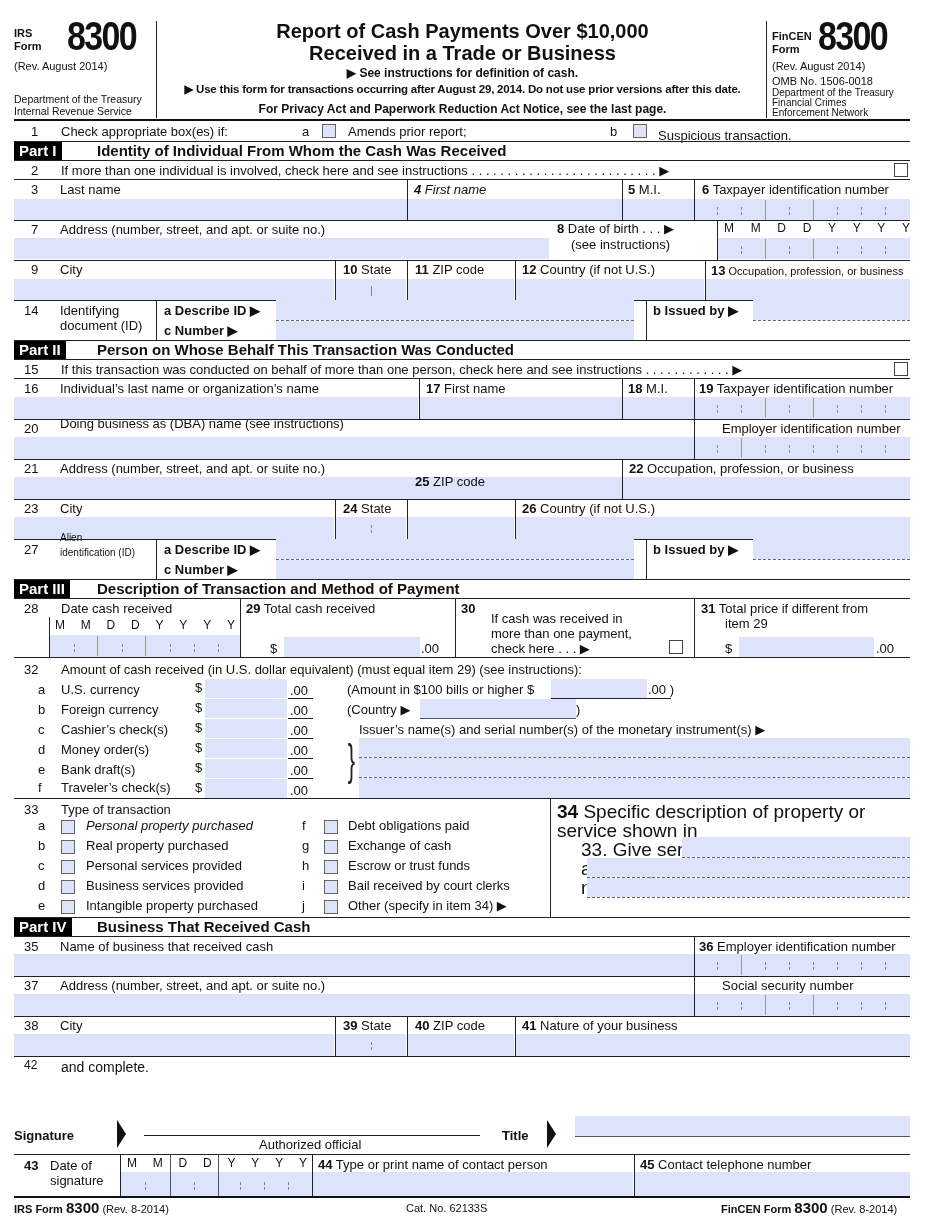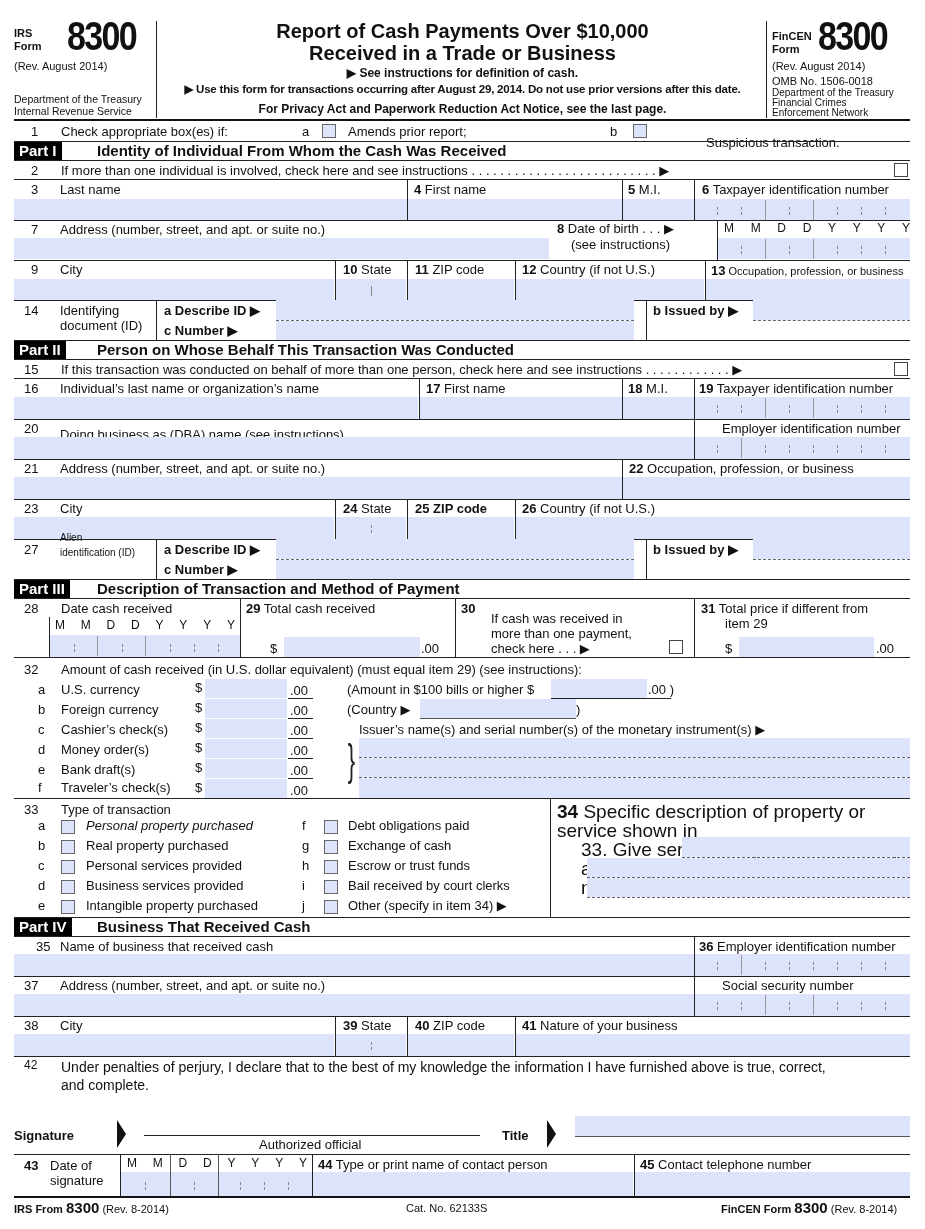--- a/index.html
+++ b/index.html
@@ -63,36 +63,36 @@
 <div class="hline2" style="left:14px;top:119px;width:896px;"></div>
 
 <div>
   <span class="lbl" style="left:31px;top:124px;">1</span>
   <span class="lbl" style="left:61px;top:124px;">Check appropriate box(es) if:</span>
   <span class="lbl" style="left:302px;top:124px;">a</span>
   <div class="cb" style="left:322px;top:124px;"></div>
   <span class="lbl" style="left:348px;top:124px;">Amends prior report;</span>
   <span class="lbl" style="left:610px;top:124px;">b</span>
   <div class="cb" style="left:633px;top:124px;"></div>
-  <span class="lbl" style="left:658px;top:135px;margin-left:48px;">Suspicious transaction.</span>
+  <span class="lbl" style="left:658px;top:128px;">Suspicious transaction.</span>
 </div>
 <div class="hline" style="left:14px;top:141px;width:896px;"></div>
 
 <div class="part" style="left:14px;top:142px;">Part I</div>
 <div class="parttitle" style="left:97px;top:142px;">Identity of Individual From Whom the Cash Was Received</div>
 <div class="hline" style="left:14px;top:160px;width:896px;"></div>
 
 <span class="lbl" style="left:31px;top:163px;">2</span>
 <span class="lbl" style="left:61px;top:163px;">If more than one individual is involved, check here and see instructions  .  .  .  .  .  .  .  .  .  .  .  .  .  .  .  .  .  .  .  .  .  .  .  .  .  .  ▶</span>
 <div class="cbw" style="left:894px;top:163px;"></div>
 <div class="hline" style="left:14px;top:179px;width:896px;"></div>
 
 <span class="lbl" style="left:31px;top:182px;">3</span>
 <span class="lbl" style="left:60px;top:182px;">Last name</span>
-<span class="lbl" style="left:414px;top:182px;"><b>4</b> <span>First name</span></span>
+<span class="lbl" style="left:414px;top:182px;font-style:italic;"><b>4</b> <span>First name</span></span>
 <span class="lbl" style="left:628px;top:182px;"><b>5</b> <span>M.I.</span></span>
 <span class="lbl" style="left:702px;top:182px;"><b>6</b> <span>Taxpayer identification number</span></span>
 <div class="fill" style="left:14px;top:199px;width:393px;height:21px;"></div>
 <div class="fill" style="left:408px;top:199px;width:214px;height:21px;"></div>
 <div class="fill" style="left:623px;top:199px;width:71px;height:21px;"></div>
 <div class="fill" style="left:695px;top:199px;width:215px;height:21px;"></div>
 <div class="vline" style="left:407px;top:179px;height:41px;"></div>
 <div class="vline" style="left:622px;top:179px;height:41px;"></div>
 <div class="vline" style="left:694px;top:179px;height:41px;"></div>
 <div class="tick" style="left:717px;top:207px;"></div>
@@ -191,21 +191,21 @@
 <div class="tick" style="left:741px;top:405px;"></div>
 <div class="sep" style="left:765px;top:398px;"></div>
 <div class="tick" style="left:789px;top:405px;"></div>
 <div class="sep" style="left:813px;top:398px;"></div>
 <div class="tick" style="left:837px;top:405px;"></div>
 <div class="tick" style="left:861px;top:405px;"></div>
 <div class="tick" style="left:885px;top:405px;"></div>
 <div class="hline" style="left:14px;top:419px;width:896px;"></div>
 
 <span class="lbl" style="left:24px;top:421px;">20</span>
-<span class="lbl" style="left:60px;top:427px;text-align:right;">Doing business as (DBA) name (see instructions)</span>
+<span class="lbl" style="left:60px;top:416px;text-align:right;">Doing business as (DBA) name (see instructions)</span>
 <span class="lbl" style="left:722px;top:421px;">Employer identification number</span>
 <div class="fill" style="left:14px;top:437px;width:680px;height:22px;"></div>
 <div class="fill" style="left:695px;top:437px;width:215px;height:22px;"></div>
 <div class="vline" style="left:694px;top:419px;height:40px;"></div>
 <div class="tick" style="left:717px;top:445px;"></div>
 <div class="sep" style="left:741px;top:438px;"></div>
 <div class="tick" style="left:765px;top:445px;"></div>
 <div class="tick" style="left:789px;top:445px;"></div>
 <div class="tick" style="left:813px;top:445px;"></div>
 <div class="tick" style="left:837px;top:445px;"></div>
@@ -217,21 +217,21 @@
 <span class="lbl" style="left:60px;top:461px;">Address (number, street, and apt. or suite no.)</span>
 <span class="lbl" style="left:629px;top:461px;"><b>22</b> <span>Occupation, profession, or business</span></span>
 <div class="fill" style="left:14px;top:477px;width:608px;height:22px;"></div>
 <div class="fill" style="left:623px;top:477px;width:287px;height:22px;"></div>
 <div class="vline" style="left:622px;top:459px;height:40px;"></div>
 <div class="hline" style="left:14px;top:499px;width:896px;"></div>
 
 <span class="lbl" style="left:24px;top:501px;">23</span>
 <span class="lbl" style="left:60px;top:501px;">City</span>
 <span class="lbl" style="left:343px;top:501px;"><b>24</b> <span>State</span></span>
-<span class="lbl" style="left:415px;top:501px;font-weight:bold;"><b>25</b> <span>ZIP code</span></span>
+<span class="lbl" style="left:415px;top:474px;"><b>25</b> <span>ZIP code</span></span>
 <span class="lbl" style="left:522px;top:501px;"><b>26</b> <span>Country (if not U.S.)</span></span>
 <div class="fill" style="left:14px;top:517px;width:320px;height:22px;"></div>
 <div class="fill" style="left:336px;top:517px;width:70px;height:22px;"></div>
 <div class="fill" style="left:408px;top:517px;width:106px;height:22px;"></div>
 <div class="fill" style="left:516px;top:517px;width:394px;height:22px;"></div>
 <div class="vline" style="left:335px;top:499px;height:40px;"></div>
 <div class="vline" style="left:407px;top:499px;height:40px;"></div>
 <div class="vline" style="left:515px;top:499px;height:40px;"></div>
 <div class="tick" style="left:371px;top:525px;"></div>
 <div class="hline" style="left:14px;top:539px;width:896px;"></div>
@@ -411,21 +411,21 @@
 <div class="fill" style="left:587px;top:858px;width:323px;height:19px;"></div>
 <div class="dash" style="left:587px;top:877px;width:323px;"></div>
 <div class="fill" style="left:587px;top:878px;width:323px;height:19px;"></div>
 <div class="dash" style="left:587px;top:897px;width:323px;"></div>
 <div class="hline" style="left:14px;top:917px;width:896px;"></div>
 
 <div class="part" style="left:14px;top:918px;">Part IV</div>
 <div class="parttitle" style="left:97px;top:918px;">Business That Received Cash</div>
 <div class="hline" style="left:14px;top:936px;width:896px;"></div>
 
-<span class="lbl" style="left:36px;top:939px;">35</span>
+<span class="lbl" style="left:24px;top:939px;">35</span>
 <span class="lbl" style="left:60px;top:939px;">Name of business that received cash</span>
 <span class="lbl" style="left:699px;top:939px;"><b>36</b> <span>Employer identification number</span></span>
 <div class="fill" style="left:14px;top:954px;width:680px;height:22px;"></div>
 <div class="fill" style="left:695px;top:954px;width:215px;height:22px;"></div>
 <div class="vline" style="left:694px;top:936px;height:40px;"></div>
 <div class="tick" style="left:717px;top:962px;"></div>
 <div class="sep" style="left:741px;top:955px;"></div>
 <div class="tick" style="left:765px;top:962px;"></div>
 <div class="tick" style="left:789px;top:962px;"></div>
 <div class="tick" style="left:813px;top:962px;"></div>
@@ -460,21 +460,20 @@
 <div class="fill" style="left:408px;top:1034px;width:106px;height:22px;"></div>
 <div class="fill" style="left:516px;top:1034px;width:394px;height:22px;"></div>
 <div class="vline" style="left:335px;top:1016px;height:40px;"></div>
 <div class="vline" style="left:407px;top:1016px;height:40px;"></div>
 <div class="vline" style="left:515px;top:1016px;height:40px;"></div>
 <div class="tick" style="left:371px;top:1042px;"></div>
 <div class="hline" style="left:14px;top:1056px;width:896px;"></div>
 
 <span class="lbl" style="left:24px;top:1058px;font-size:12px;">42</span>
 <div class="abs" style="left:61px;top:1058px;font-size:14px;line-height:18px;width:849px;">
-  <div>Under penalties of perjury, I declare that to the best of my knowledge the information I have furnished above is true, correct,</div>
     <div>and complete.</div>
 </div>
 
 <span class="lbl bold" style="left:14px;top:1128px;">Signature</span>
 <div class="abs" style="left:117px;top:1120px;width:0;height:0;border-top:14px solid transparent;border-bottom:14px solid transparent;border-left:9px solid #111;"></div>
 <div class="abs" style="left:144px;top:1135px;width:336px;height:1px;background:#222;"></div>
 <span class="lbl" style="left:259px;top:1137px;">Authorized official</span>
 <span class="lbl bold" style="left:502px;top:1128px;">Title</span>
 <div class="abs" style="left:547px;top:1120px;width:0;height:0;border-top:14px solid transparent;border-bottom:14px solid transparent;border-left:9px solid #111;"></div>
 <div class="fill" style="left:575px;top:1116px;width:335px;height:20px;"></div>
@@ -507,18 +506,18 @@
 <div class="tick" style="left:288px;top:1182px;"></div>
 <div class="vline" style="left:312px;top:1154px;height:42px;"></div>
 <span class="lbl" style="left:318px;top:1157px;"><b>44</b> <span>Type or print name of contact person</span></span>
 <div class="fill" style="left:313px;top:1172px;width:320px;height:24px;"></div>
 <div class="vline" style="left:634px;top:1154px;height:42px;"></div>
 <span class="lbl" style="left:640px;top:1157px;"><b>45</b> <span>Contact telephone number</span></span>
 <div class="fill" style="left:635px;top:1172px;width:275px;height:24px;"></div>
 <div class="hline2" style="left:14px;top:1196px;width:896px;"></div>
 
 <div class="abs" style="left:14px;top:1199px;font-size:11px;">
-  <b>IRS From </b><b style="font-size:15px">8300</b><span> (Rev. 8-2014)</span>
+  <b>IRS Form </b><b style="font-size:15px">8300</b><span> (Rev. 8-2014)</span>
 </div>
 <div class="abs" style="left:406px;top:1202px;font-size:11px;">Cat. No. 62133S</div>
 <div class="abs" style="left:721px;top:1199px;font-size:11px;">
   <b>FinCEN Form </b><b style="font-size:15px">8300</b><span> (Rev. 8-2014)</span>
 </div>
 
 </body></html>

